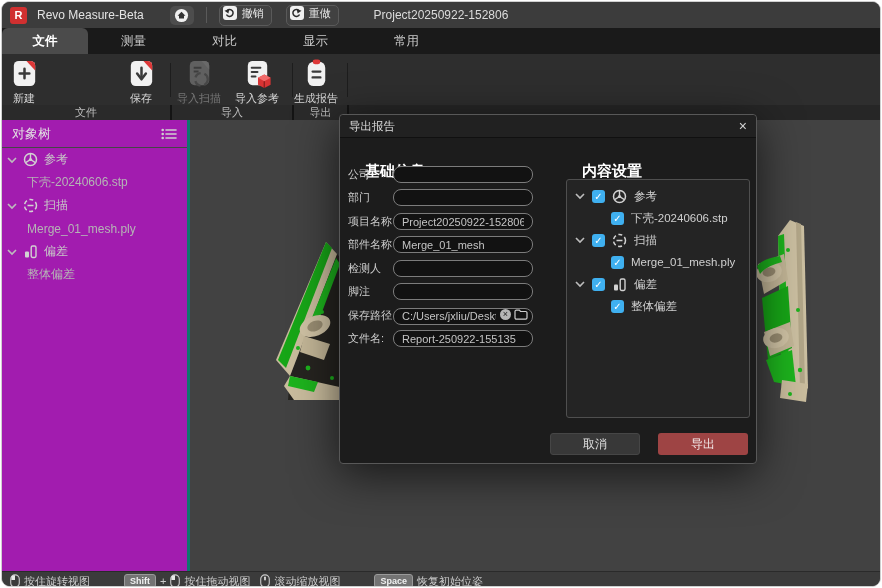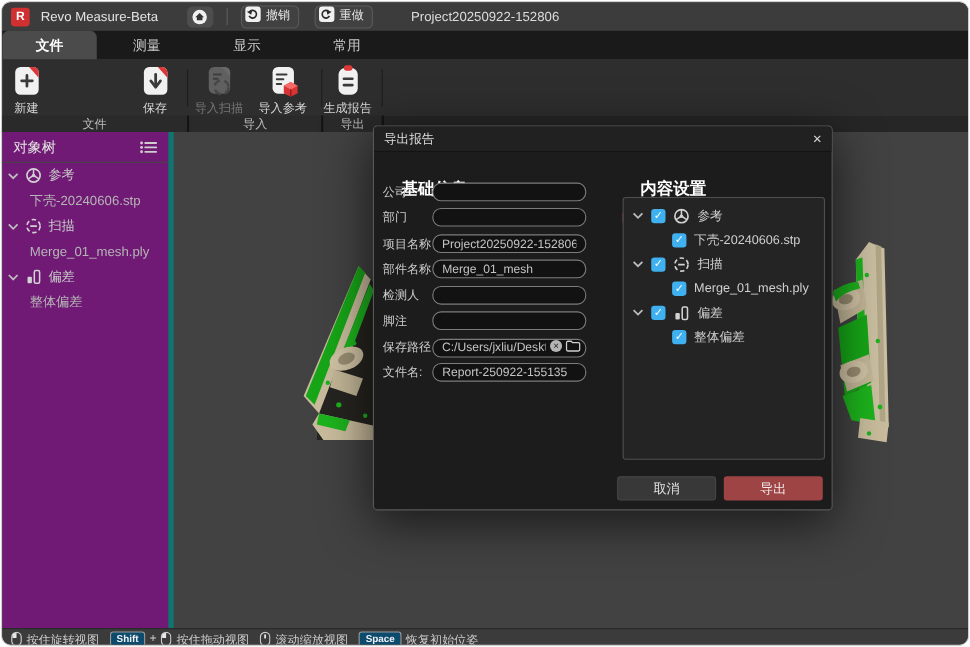--- a/index.html
+++ b/index.html
@@ -25,21 +25,21 @@
   .tbtn{position:absolute;top:3px;width:52px;display:flex;flex-direction:column;align-items:center;}
   .tbtn .lab{font-size:11px;color:#d6d6d6;margin-top:1px;white-space:nowrap;}
   .tbtn.disabled .lab{color:#767676;}
   .tdiv{position:absolute;top:9px;width:1px;height:34px;background:#1d1d1d;}
   
   #grouprow{position:absolute;left:0;top:103px;width:100%;height:15px;background:#262626;}
   .gseg{position:absolute;top:0;height:15px;display:flex;align-items:center;justify-content:center;
         color:#bdbdbd;font-size:11px;background:#2a2a2a;}
   .gdiv{position:absolute;top:0;width:2px;height:15px;background:#141414;}
   
-  #sidebar{position:absolute;left:0;top:118px;width:156px;height:451px;background:#701a75;border-right:5px solid #0f766e;box-sizing:border-box;}
+  #sidebar{position:absolute;left:0;top:118px;width:188px;height:451px;background:#a21caf;border-right:3px solid #0f766e;box-sizing:border-box;}
   .sb-head{height:27px;display:flex;align-items:center;justify-content:space-between;padding:0 10px;border-bottom:1px solid #454545;}
   .sb-title{color:#e2e2e2;font-size:13px;}
   .trow{height:23px;display:flex;align-items:center;gap:6px;padding-left:5px;}
   .trow .lbl{color:#c7c7c7;font-size:12px;}
   .trow.child{padding-left:25px;}
   .trow.child .lbl{color:#b5b5b5;}
   
   #viewport{position:absolute;left:188px;top:118px;width:694px;height:451px;background:#424242;}
   
   #dialog{position:absolute;left:337px;top:112px;width:418px;height:350px;background:#1c1c1c;border:1px solid #585858;
@@ -59,30 +59,30 @@
   .selall{position:absolute;display:flex;align-items:center;gap:7px;}
   .selall .lbl{color:#d8d8d8;font-size:12px;margin-top:48px;}
   .cb{width:13px;height:13px;border-radius:3px;background:#3fb0f0;color:#fff;font-size:10px;line-height:13px;
       text-align:center;flex:none;}
   .cb.red{width:12px;height:12px;background:#c04040;font-size:9px;line-height:12px;}
   .tree-panel{position:absolute;left:226px;top:64px;width:184px;height:239px;background:#242424;border:1px solid #4f4f4f;
               border-radius:3px;box-sizing:border-box;padding-top:5px;}
   .drow{height:22px;display:flex;align-items:center;gap:7px;padding-left:8px;}
   .drow .lbl{color:#d0d0d0;font-size:11.5px;}
   .drow.child{padding-left:44px;}
-  .dlg-footer{position:absolute;left:0;top:318px;width:100%;display:flex;justify-content:flex-end;gap:7px;padding-right:8px;box-sizing:border-box;}
+  .dlg-footer{position:absolute;left:0;top:318px;width:100%;display:flex;justify-content:flex-end;gap:18px;padding-right:8px;box-sizing:border-box;}
   .btn{width:90px;height:22px;border-radius:3px;font-size:12px;display:flex;align-items:center;justify-content:center;border:none;}
   .btn.cancel{background:#383838;color:#e0e0e0;border:1px solid #464646;box-sizing:border-box;}
   .btn.export{background:#9e4444;color:#f3eaea;}
   
   #statusbar{position:absolute;left:0;top:569px;width:100%;height:19px;background:#3b3b3b;border-top:1px solid #2a2a2a;
              box-sizing:border-box;display:flex;align-items:center;gap:10px;padding-left:8px;color:#cccccc;font-size:11px;}
   .hint{display:flex;align-items:center;gap:4px;}
-  .key{border:1px solid #9a9a9a;border-radius:3px;background:#0c4a6e;color:#f0f0f0;font-size:9px;font-weight:bold;
-       padding:1px 5px;line-height:10px;}
+  .key{border:1px solid #9a9a9a;border-radius:3px;background:#737373;color:#f0f0f0;font-size:9px;font-weight:bold;
+       padding:1px 5px;line-height:10px;margin-left:24px;}
   svg{display:block;}
 </style>
 </head>
 <body>
 
 <div id="win">
 
   <div id="titlebar">
     <div class="logo">R</div>
     <span class="appname">Revo Measure-Beta</span>
@@ -112,20 +112,21 @@
           </svg>
       </span>
       <span>重做</span>
     </div>
     <div class="wintitle">Project20250922-152806</div>
   </div>
 
   <div id="tabbar">
     <div class="tab active">文件</div>
     <div class="tab">测量</div>
+    <div class="tab">对比</div>
     <div class="tab">显示</div>
     <div class="tab">常用</div>
   </div>
 
   <div id="toolbar">
     <div class="tbtn" style="left:-4px">
       <span>
         <svg width="33" height="33" viewBox="0 0 34 34">
             <rect x="6" y="4" width="22" height="26" rx="5" fill="#f1f1f1"></rect>
             <path d="M19 4 h4 a5 5 0 0 1 5 5 v5 Z" fill="#dd3838"></path>

